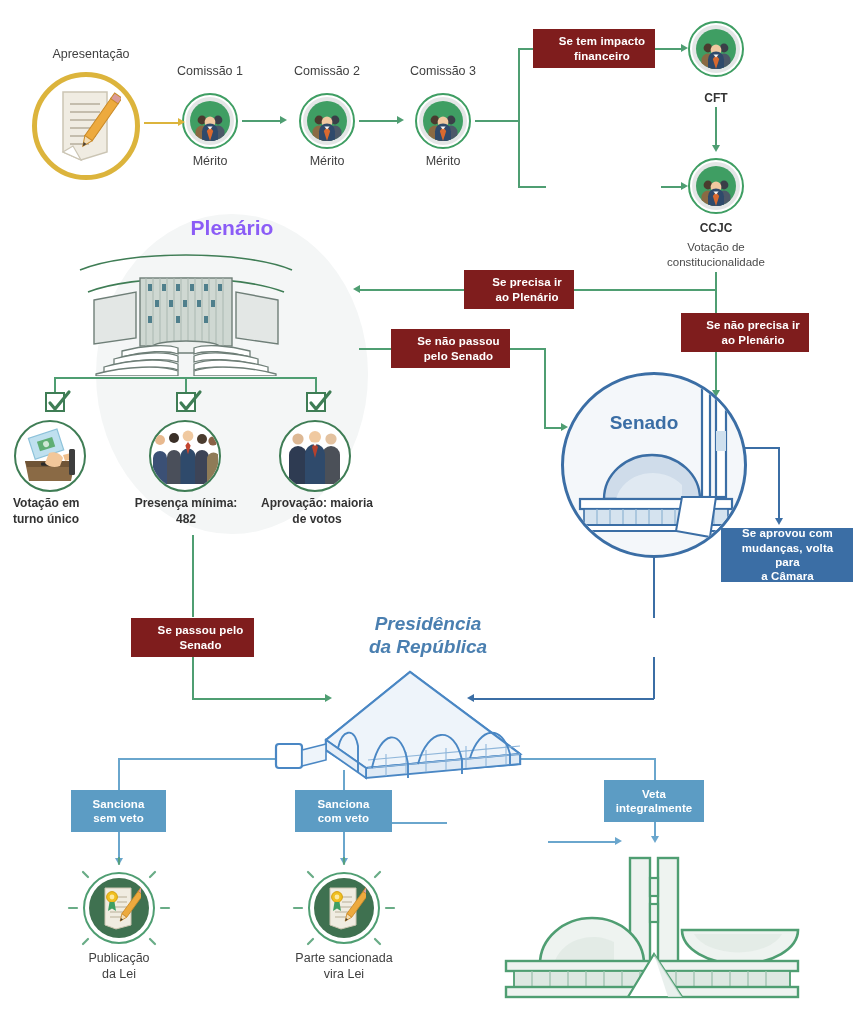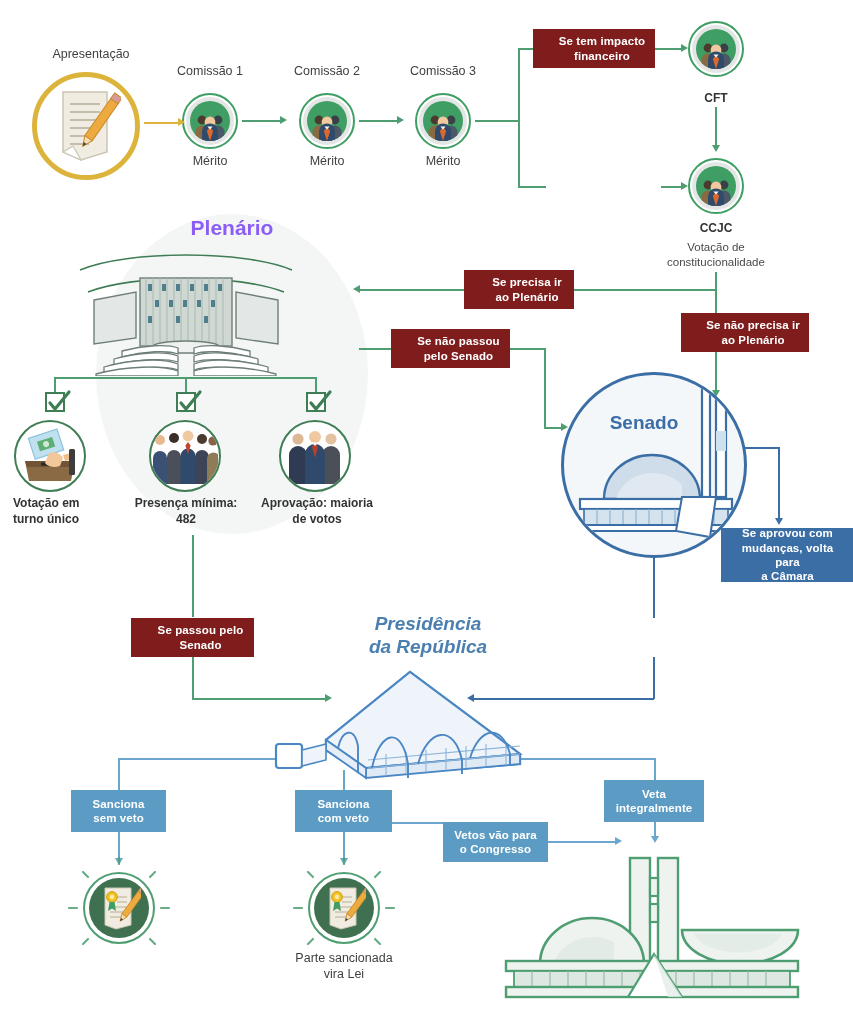--- a/index.html
+++ b/index.html
@@ -587,22 +587,20 @@
 com veto</div>
   <div class="ln v bl" style="left:343px; top:832px; height:28px;"></div>
   <div class="arrow d abl" style="left:339.5px; top:858px;"></div>
 
   <div class="chip blue-lite" style="left:604px; top:780px; width:100px; height:42px;">Veta
 integralmente</div>
   <div class="ln v bl" style="left:654px; top:822px; height:16px;"></div>
   <div class="arrow d abl" style="left:650.5px; top:836px;"></div>
 
   <div class="ln h bl" style="left:343px; top:822px; width:104px;"></div>
-  <div class="chip blue-lite" style="left:443px; top:822px; width:105px; height:40px;">Vetos vão para
-o Congresso</div>
   <div class="ln h bl" style="left:548px; top:841px; width:70px;"></div>
   <div class="arrow r abl" style="left:615px; top:836.5px;"></div>
 
   <div class="seal-outer" style="left:83px; top:872px; width:72px; height:72px;">
     <div class="seal-ring" style="width:72px;height:72px;">
       <div class="seal-disc" style="width:60px;height:60px;">
         <svg width="44" height="46" viewBox="0 0 44 46">
           <path d="M8 3 L34 3 L34 40 L19 44 L8 40 Z" fill="#f0ece1" stroke="#cdc6b2" stroke-width="1"></path>
           <g stroke="#bdb49f" stroke-width="1.1">
             <line x1="20" y1="12" x2="30" y2="12"></line>
@@ -629,20 +627,22 @@
     <g stroke="#4f9e72" stroke-width="2.2" stroke-linecap="round" opacity="0.85">
       <line x1="52" y1="2" x2="52" y2="8"></line>
       <line x1="2" y1="52" x2="10" y2="52"></line>
       <line x1="94" y1="52" x2="102" y2="52"></line>
       <line x1="16" y1="16" x2="21" y2="21"></line>
       <line x1="88" y1="16" x2="83" y2="21"></line>
       <line x1="16" y1="88" x2="21" y2="83"></line>
       <line x1="88" y1="88" x2="83" y2="83"></line>
     </g>
   </svg>
+  <div class="cap" style="left:59px; top:950px; width:120px;">Publicação
+da Lei</div>
 
   <div class="seal-outer" style="left:308px; top:872px; width:72px; height:72px;">
     <div class="seal-ring" style="width:72px;height:72px;">
       <div class="seal-disc" style="width:60px;height:60px;">
         <svg width="44" height="46" viewBox="0 0 44 46">
           <path d="M8 3 L34 3 L34 40 L19 44 L8 40 Z" fill="#f0ece1" stroke="#cdc6b2" stroke-width="1"></path>
           <g stroke="#bdb49f" stroke-width="1.1">
             <line x1="20" y1="12" x2="30" y2="12"></line>
               <line x1="20" y1="17" x2="30" y2="17"></line>
             <line x1="13" y1="22" x2="30" y2="22"></line>

